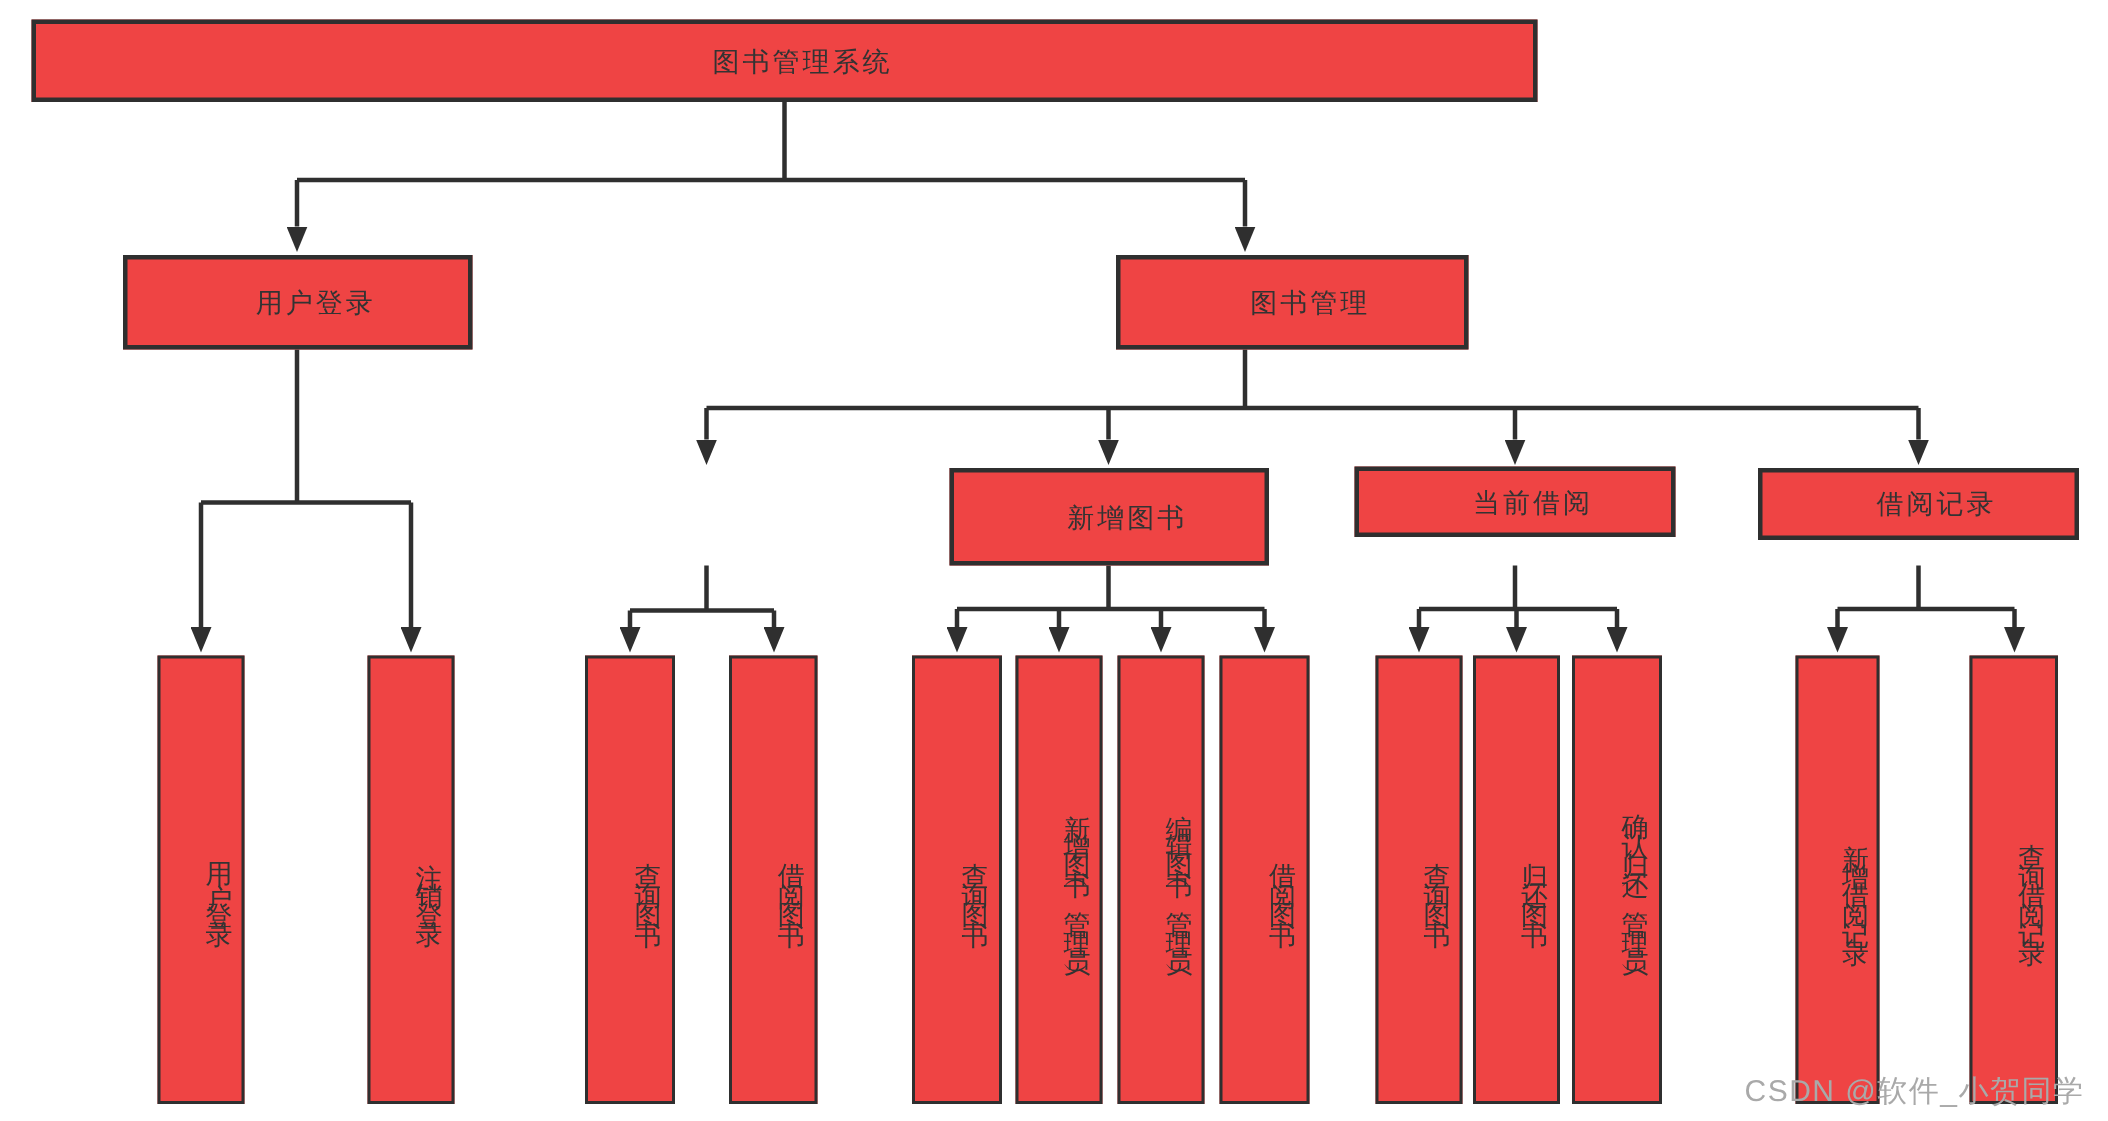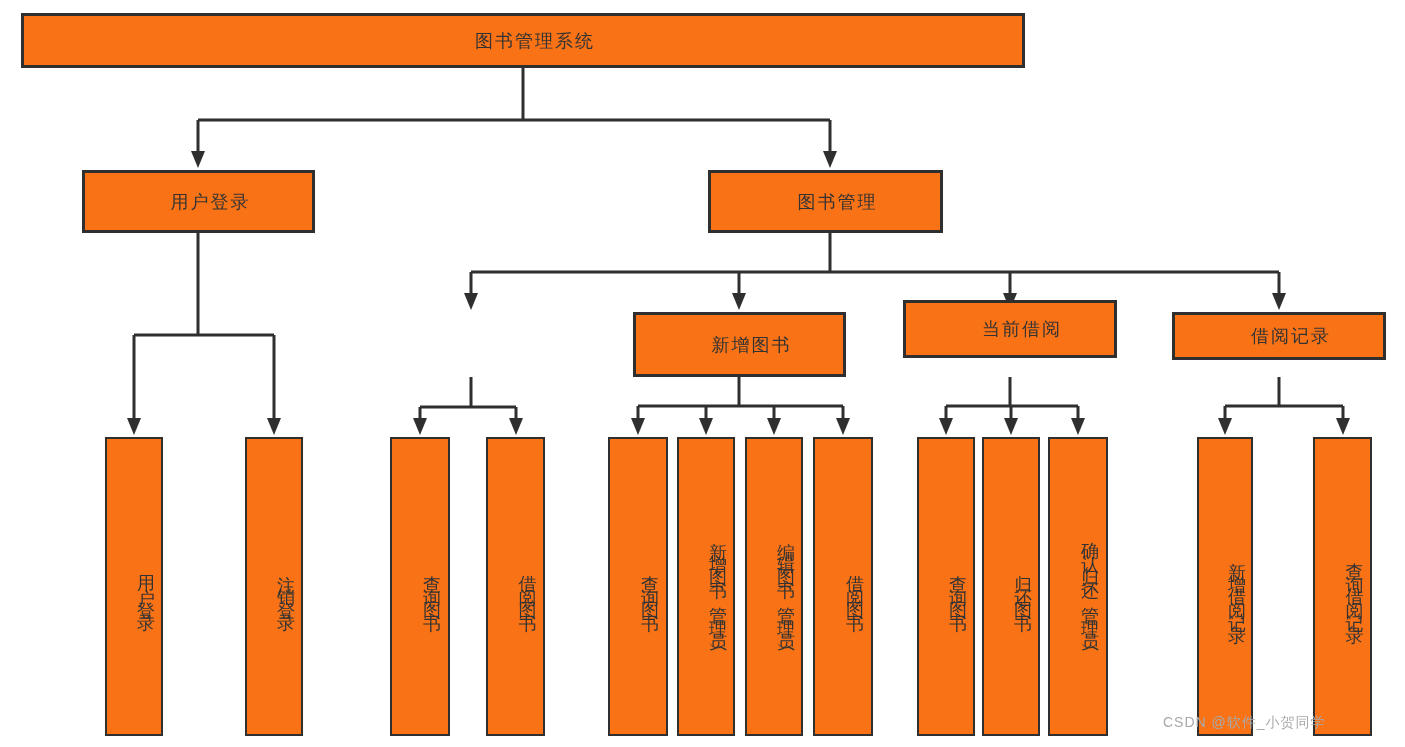--- a/index.html
+++ b/index.html
@@ -7,21 +7,21 @@
     position: relative;
     width: 1405px;
     height: 747px;
     background: #ffffff;
     font-family: "Liberation Sans", "DejaVu Sans", sans-serif;
     overflow: hidden;
   }
   svg.wires { position: absolute; left: 0; top: 0; width: 1405px; height: 747px; }
   .box {
     position: absolute;
-    background: #f97316;
+    background: #ef4444;
     border: 3px solid #2f2f2f;
     box-sizing: border-box;
     display: flex;
     align-items: center;
     justify-content: center;
     color: #333333;
     padding-left: 24px;
   }
   .box.h { font-size: 18px; letter-spacing: 2px; }
   .box.v { border-width: 2.5px; font-size: 18px; }
@@ -29,21 +29,21 @@
     writing-mode: vertical-rl;
     text-orientation: mixed;
     letter-spacing: 13px;
     line-height: 1;
     white-space: nowrap;
   }
   .watermark {
     position: absolute;
     left: 1163px;
     top: 714px;
-    font-size: 14px;
+    font-size: 20px;
     letter-spacing: 1px;
     color: #a9a9a9;
     white-space: nowrap;
     z-index: 5;
   }
 </style>
 </head>
 <body>
 
 <div class="canvas">
@@ -98,28 +98,28 @@
     </g>
   </svg>
 
   <div class="box h" style="left:21px; top:13px; width:1004px; height:55px">
     <span>图书管理系统</span>
   </div>
 
   <div class="box h" style="left:82px; top:170px; width:233px; height:63px">
     <span>用户登录</span>
   </div>
-  <div class="box h" style="left:708px; top:170px; width:235px; height:63px">
+  <div class="box h" style="left:744px; top:170px; width:235px; height:63px">
     <span>图书管理</span>
   </div>
 
   <div class="box h" style="left:633px; top:312px; width:213px; height:65px">
     <span>新增图书</span>
   </div>
-  <div class="box h" style="left:903px; top:300px; width:214px; height:58px">
+  <div class="box h" style="left:903px; top:311px; width:214px; height:47px">
     <span>当前借阅</span>
   </div>
   <div class="box h" style="left:1172px; top:312px; width:214px; height:48px">
     <span>借阅记录</span>
   </div>
 
   <div class="box v" style="left:105px; top:437px; width:58px; height:299px">
     <span class="vtext">用户登录</span>
   </div>
   <div class="box v" style="left:245px; top:437px; width:58px; height:299px">

